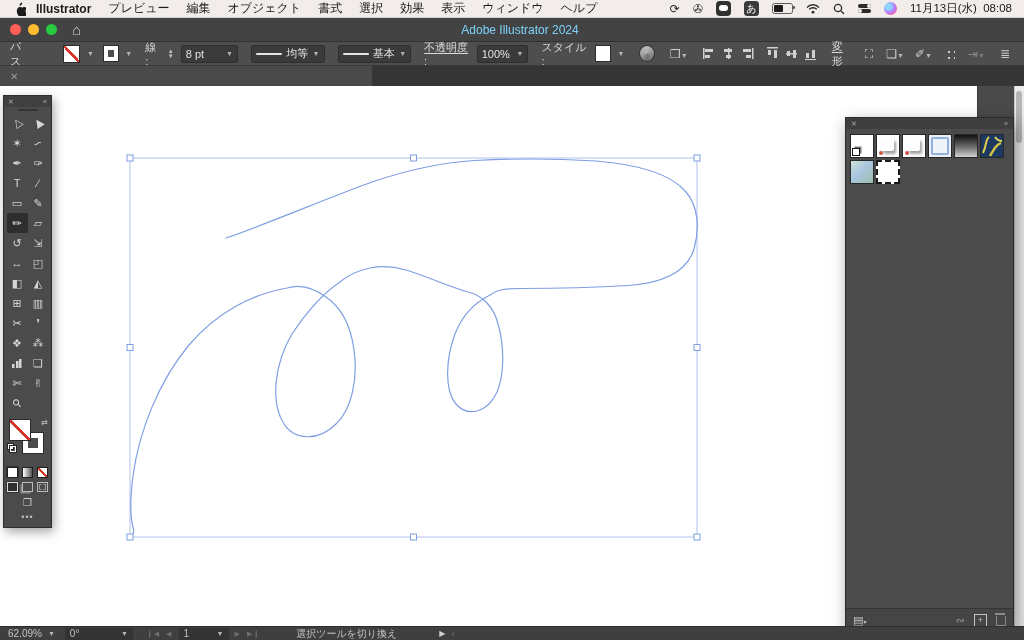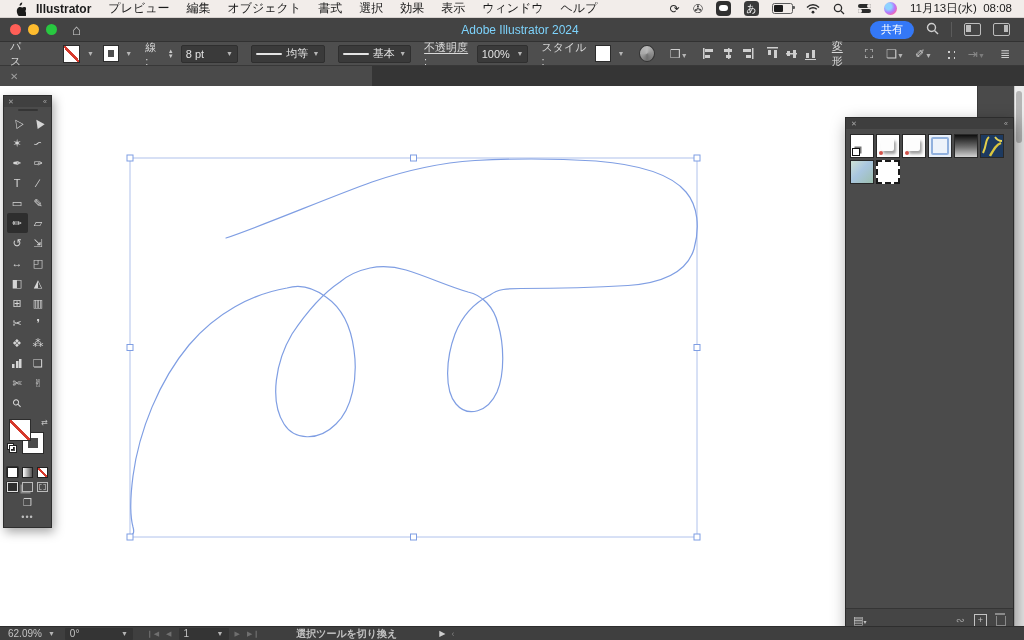--- a/index.html
+++ b/index.html
@@ -147,21 +147,21 @@
              padding:0 7px;gap:9px;color:#9a9a9a;}
   #gs-footer .right{margin-left:auto;display:flex;align-items:center;gap:9px;}
   .plusbox{width:11px;height:11px;border:1px solid #c3c3c3;color:#c3c3c3;font-size:9px;line-height:10px;text-align:center;}
   .trash{width:8px;height:9px;border:1px solid #8a8a8a;border-top:none;position:relative;margin-top:2px;}
   .trash:before{content:"";position:absolute;left:-2px;top:-3px;width:10px;height:1.5px;background:#8a8a8a;}
   
   #statusbar{left:0;top:626px;width:1024px;height:14px;background:#3f3f3f;display:flex;align-items:center;
              color:#c3c3c3;font-size:10px;gap:6px;padding-left:8px;box-sizing:border-box;border-top:1px solid #2e2e2e;}
   .sfield{height:12px;background:#343434;border-radius:1px;display:flex;align-items:center;padding:0 5px;gap:14px;}
   .navgly{color:#6f6f6f;font-size:7px;letter-spacing:1px;}
-  #sb-msg{margin-left:30px;font-weight:bold;}
+  #sb-msg{margin-left:30px;}
 </style>
 </head>
 <body>
 
 <div id="menubar" class="abs">
   <span class="apple">
     <svg width="12" height="14" viewBox="0 0 14 17">
         <path fill="#1b1b1b" d="M9.7.6c.1 1-.3 1.9-.8 2.6-.6.7-1.5 1.3-2.4 1.2-.1-.9.3-1.8.8-2.5C7.9 1.2 8.9.7 9.7.6zM12.6 6.1c-1-.1-2.3.7-2.9.7-.7 0-1.6-.7-2.6-.7-1.4 0-2.6.8-3.3 2-1.4 2.4-.4 6 1 8 .7 1 1.5 2 2.5 2s1.4-.6 2.5-.6 1.5.6 2.5.6 1.7-1 2.4-1.9c.7-1.1 1-2.1 1-2.2-.1 0-2-.8-2-3.1 0-2 1.6-2.9 1.7-3-.9-1.4-2.3-1.7-2.8-1.8z"></path>
       </svg>
   </span>
@@ -208,32 +208,20 @@
 </div>
 
 <div id="titlebar" class="abs">
   <span class="lights">
     <span class="tl" style="background:#ff5f57"></span>
     <span class="tl" style="background:#febc2e"></span>
     <span class="tl" style="background:#28c840"></span>
   </span>
   <span class="home">⌂</span>
   <span id="tb-title">Adobe Illustrator 2024</span>
-  <span id="tb-right">
-    <span id="share-btn">共有</span>
-    <span>
-      <svg width="13" height="13" viewBox="0 0 13 13">
-          <circle cx="5.5" cy="5.5" r="4" fill="none" stroke="#cfcfcf" stroke-width="1.4"></circle>
-          <line x1="8.7" y1="8.7" x2="12" y2="12" stroke="#cfcfcf" stroke-width="1.4"></line>
-        </svg>
-    </span>
-    <span class="tdiv"></span>
-    <span class="winicon a"></span>
-    <span class="winicon b"></span>
-  </span>
 </div>
 
 <div id="controlbar" class="abs">
   <span style="margin-right:26px;">パス</span>
   <span class="fillsw"></span>
   <span class="chev">▼</span>
   <span class="strokesw" style="margin-left:3px;"></span>
   <span class="chev">▼</span>
   <span style="margin-left:6px;">線 :</span>
   <span class="stepper">

